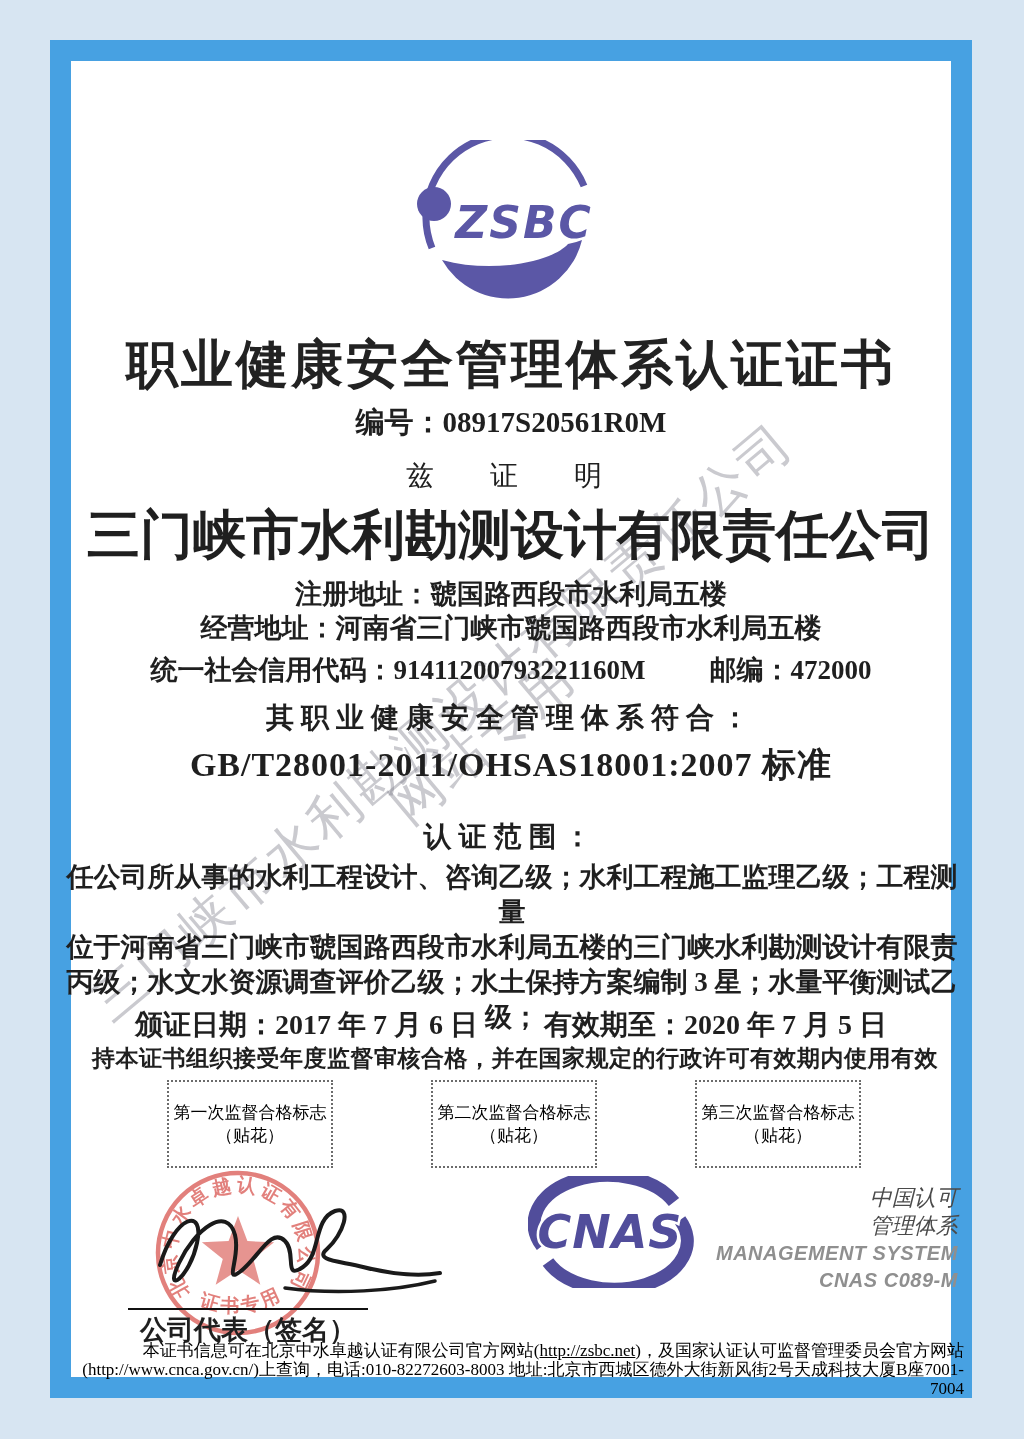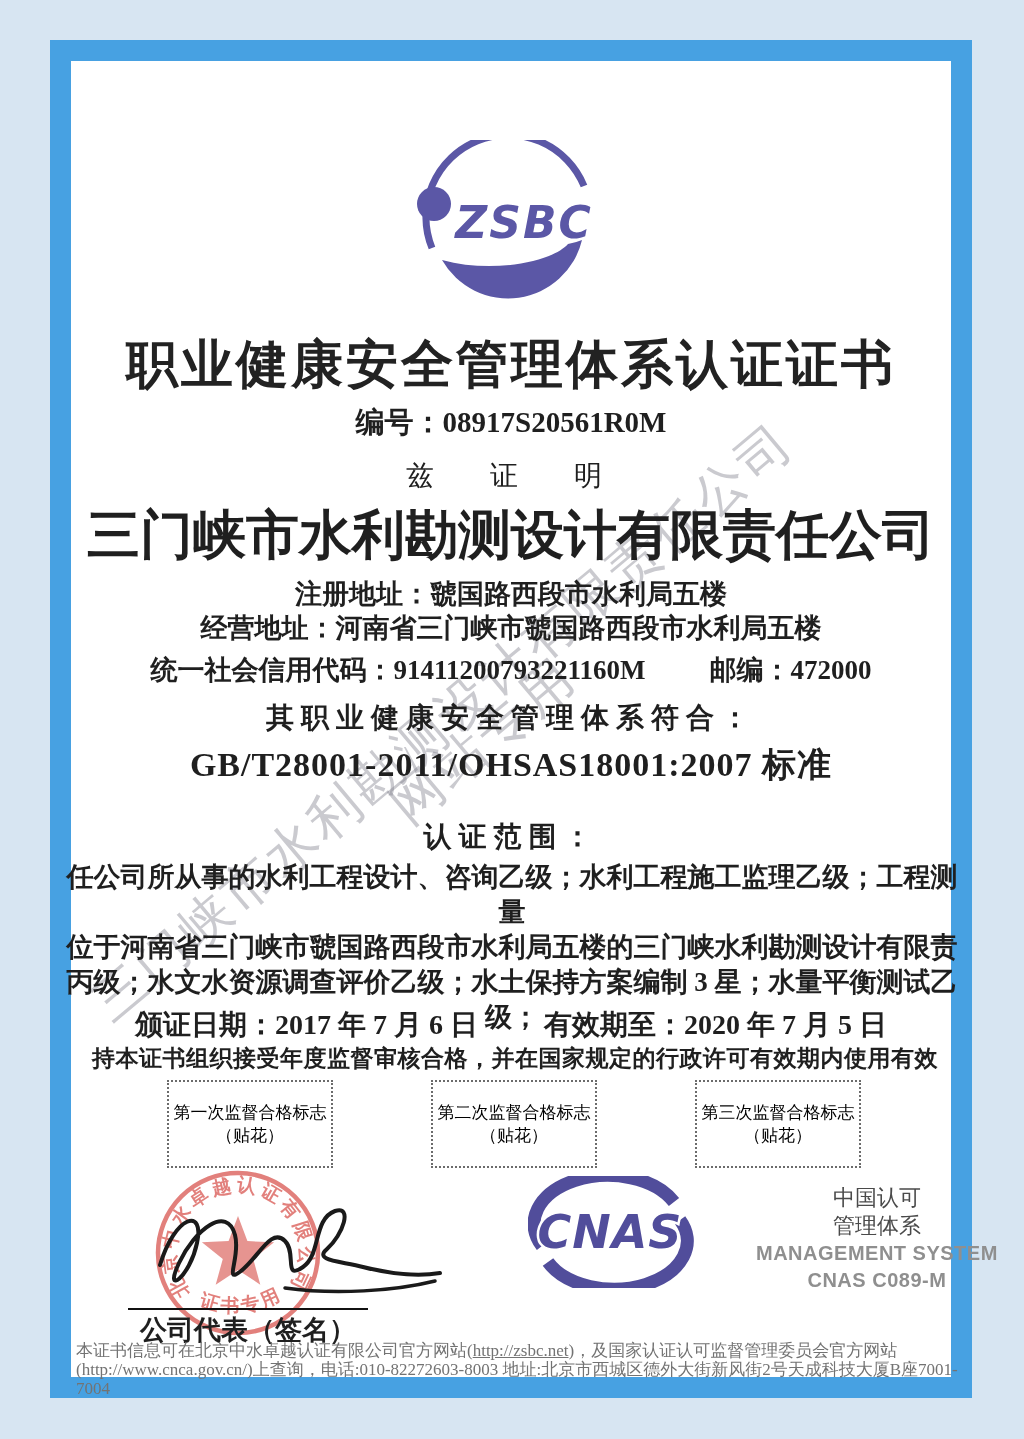--- a/index.html
+++ b/index.html
@@ -40,26 +40,26 @@
   .scope { top:860px; font-size:27px; font-weight:700; line-height:35px; left:64px; width:896px; text-align:center; }
   .dates { top:1006px; font-size:28px; font-weight:700; }
   .dates .gap { display:inline-block; width:66px; }
   .note { top:1043px; font-size:23px; font-weight:700; letter-spacing:0.5px;padding-left:8px; }
   .boxes { top:1080px; left:167px; width:694px; height:88px; display:flex; justify-content:space-between; }
   .sbox {
     width:166px; height:88px; border:2px dotted #6b6b6b;
     display:flex; flex-direction:column; justify-content:center; align-items:center;
     font-size:17px; color:#000000; line-height:23px;
   }
-  .cnas-text { left:756px; top:1184px; text-align:center; font-family:"Liberation Sans", sans-serif; }
+  .cnas-text { left:716px; top:1184px; text-align:right; font-family:"Liberation Sans", sans-serif;font-style:italic; }
   .cnas-text .zh { font-size:22px; color:#4a4a4a; line-height:28px; }
   .cnas-text .en { font-size:20px; color:#8f8f8f; font-weight:700; line-height:27px; letter-spacing:0.5px; }
   .sigline { left:128px; top:1308px; width:240px; border-top:2px solid #111; }
   .siglabel { left:98px; top:1312px; width:300px; text-align:center; font-size:27px; font-weight:700; }
-  .fine { font-size:17px; color:#737373; left:76px; width:904px; text-align:left; line-height:19px; }
+  .fine { font-size:17px; color:#000000; left:60px; width:904px; text-align:right; line-height:19px; }
   .fp1 { top:1341px; }
   .fp2 { top:1360px; }
   .fine .u { text-decoration:underline; }
   svg text { font-family:"DejaVu Sans", sans-serif; }
 </style>
 </head>
 <body>
 
 <div class="page">
   <div class="frame"></div>

